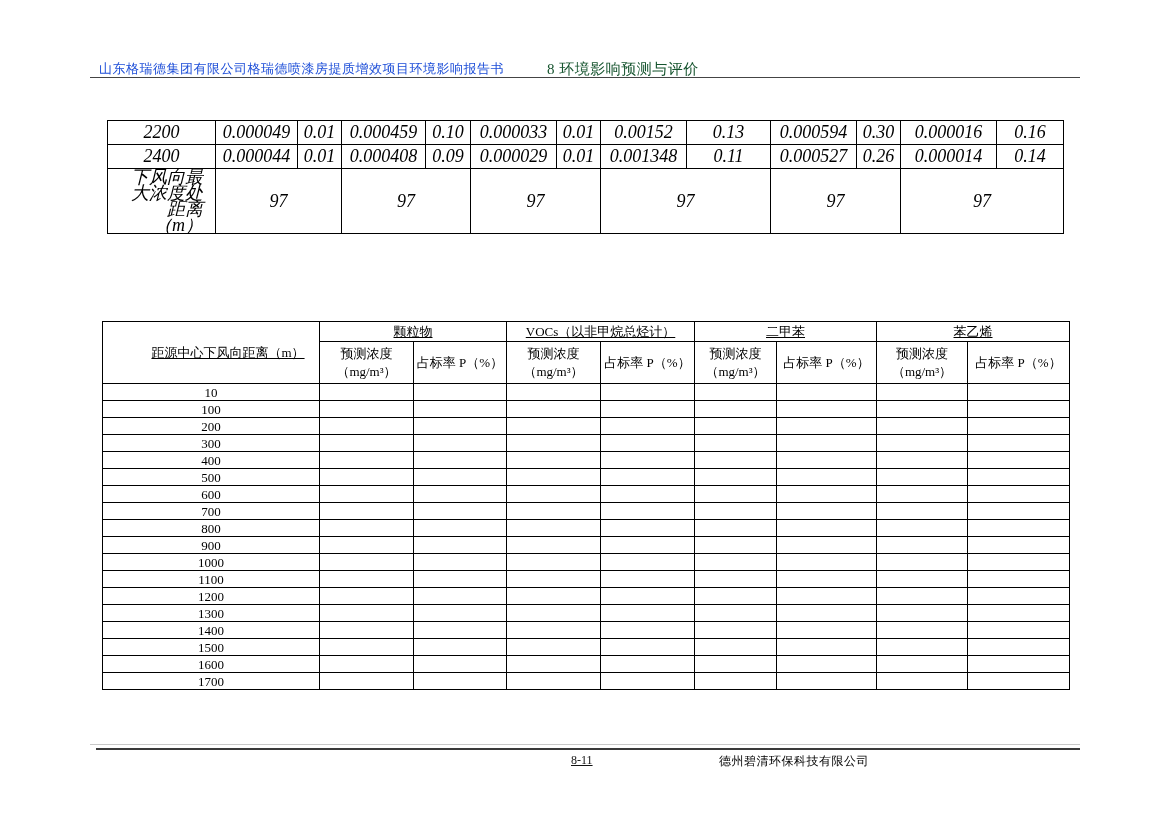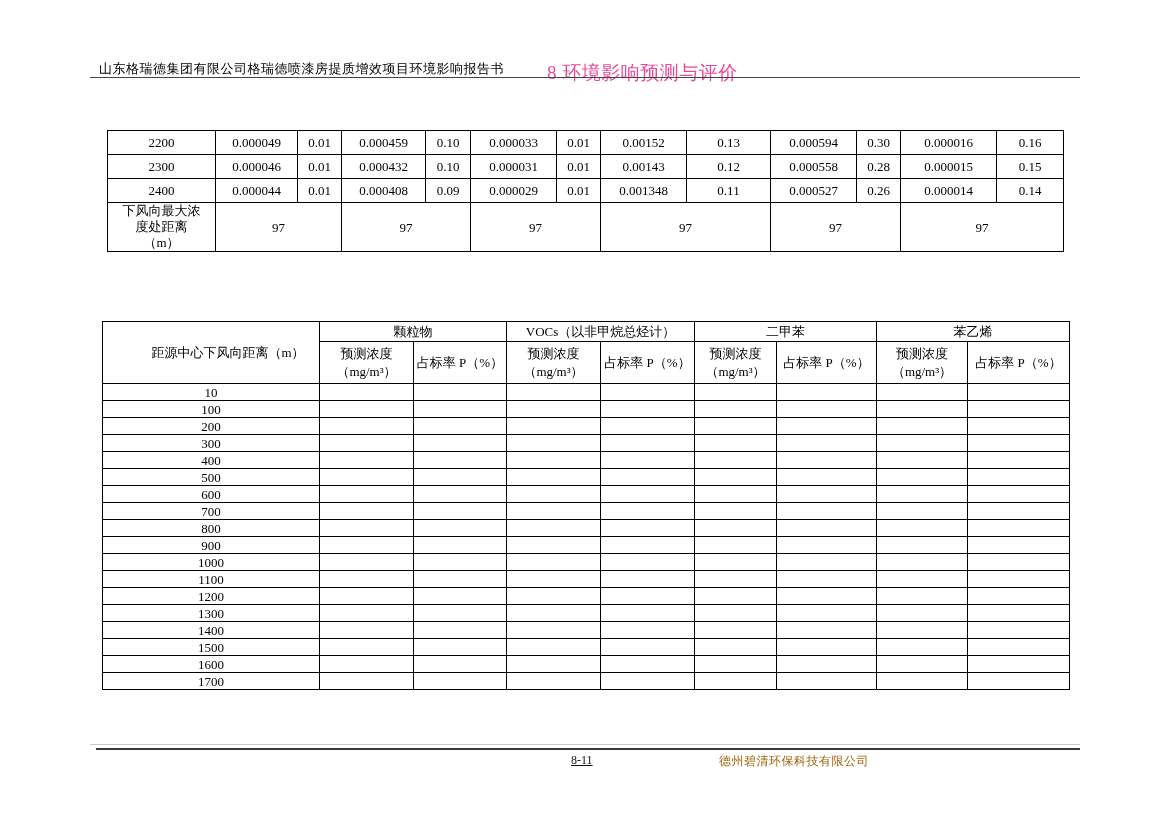--- a/index.html
+++ b/index.html
@@ -5,54 +5,54 @@
   * { box-sizing: border-box; }
   html,body { margin:0; padding:0; }
   body {
     width:1169px; height:827px; background:#ffffff; color:#000;
     font-family:"Liberation Serif","DejaVu Serif",serif;
     position:relative; overflow:hidden;
   }
   .page { position:relative; width:1169px; height:827px; background:#fff; }
 
   
-  .hdr-left  { position:absolute; top:60px; left:99px;  font-size:13px; letter-spacing:.5px; color:#000000; }
-  .hdr-right { position:absolute; top:60px; left:547px; font-size:19px; letter-spacing:.5px; color:#ec4899; }
+  .hdr-left  { position:absolute; top:60px; left:99px;  font-size:13px; letter-spacing:.5px; color:#1d4ed8; }
+  .hdr-right { position:absolute; top:60px; left:547px; font-size:15px; letter-spacing:.5px; color:#14532d; }
   .hdr-rule  { position:absolute; top:77px; left:90px; width:990px; border-top:1px solid #444; height:0; }
 
   
   table { border-collapse:collapse; table-layout:fixed; background:#fff; }
   td, th { border:1px solid #000; text-align:center; vertical-align:middle; padding:0; font-weight:normal; overflow:hidden; }
 
   
-  .t1 { position:absolute; left:107px; top:130px; width:956px; font-size:13px; }
+  .t1 { position:absolute; left:107px; top:120px; width:956px; font-size:18px;font-style:italic; }
   .t1 td { height:24px; line-height:15px; }
   .t1 .bold { font-weight:bold; }
-  .t1 .dist-lbl { padding:0 12px; line-height:16px; }
+  .t1 .dist-lbl { padding:0 12px; line-height:16px;text-align:right; }
   .t1 .merged-row td { height:36px; }
 
   
   .tbl-title { position:absolute; top:299px; left:0; width:1169px; text-align:center;
                font-size:16px; font-weight:bold; line-height:20px; }
   .tbl-title .gap { display:inline-block; width:30px; }
 
   
   .t2 { position:absolute; left:102px; top:321px; width:967px; font-size:13px; }
   .t2 th { font-weight:normal; }
-  .t2 .grp-row th { height:20px; line-height:18px; }
+  .t2 .grp-row th { height:20px; line-height:18px;text-decoration:underline; }
   .t2 .sub-row th { height:42px; line-height:18px; }
   .t2 .nowrap { white-space:nowrap; }
   .t2 tbody td { height:17px; line-height:15px; }
   .t2 .corner { font-size:13px;padding-left:34px; }
 
   
   .ftr-rule1 { position:absolute; top:744px; left:90px; width:990px; border-top:1px solid #c8c8c8; height:0; }
   .ftr-rule2 { position:absolute; top:748px; left:96px; width:984px; border-top:2px solid #3a3a3a; height:0; }
   .ftr-page    { position:absolute; top:753px; left:571px; font-size:12px; color:#111;text-decoration:underline; }
-  .ftr-company { position:absolute; top:753px; left:719px; font-size:12px; letter-spacing:.5px; color:#a16207; }
+  .ftr-company { position:absolute; top:753px; left:719px; font-size:12px; letter-spacing:.5px; color:#000000; }
 </style>
 </head>
 <body>
 
 <div class="page">
 
   <div class="hdr-left">山东格瑞德集团有限公司格瑞德喷漆房提质增效项目环境影响报告书</div>
   <div class="hdr-right">8 环境影响预测与评价</div>
   <div class="hdr-rule"></div>
 
@@ -80,35 +80,20 @@
           <td>0.000459</td>
           <td>0.10</td>
           <td>0.000033</td>
           <td>0.01</td>
           <td>0.00152</td>
           <td>0.13</td>
           <td>0.000594</td>
           <td>0.30</td>
           <td>0.000016</td>
           <td>0.16</td>
-        </tr>
-        <tr>
-          <td class="">2300</td>
-          <td>0.000046</td>
-          <td>0.01</td>
-          <td>0.000432</td>
-          <td>0.10</td>
-          <td>0.000031</td>
-          <td>0.01</td>
-          <td>0.00143</td>
-          <td>0.12</td>
-          <td>0.000558</td>
-          <td>0.28</td>
-          <td>0.000015</td>
-          <td>0.15</td>
         </tr>
         <tr>
           <td class="">2400</td>
           <td>0.000044</td>
           <td>0.01</td>
           <td>0.000408</td>
           <td>0.09</td>
           <td>0.000029</td>
           <td>0.01</td>
           <td>0.001348</td>

